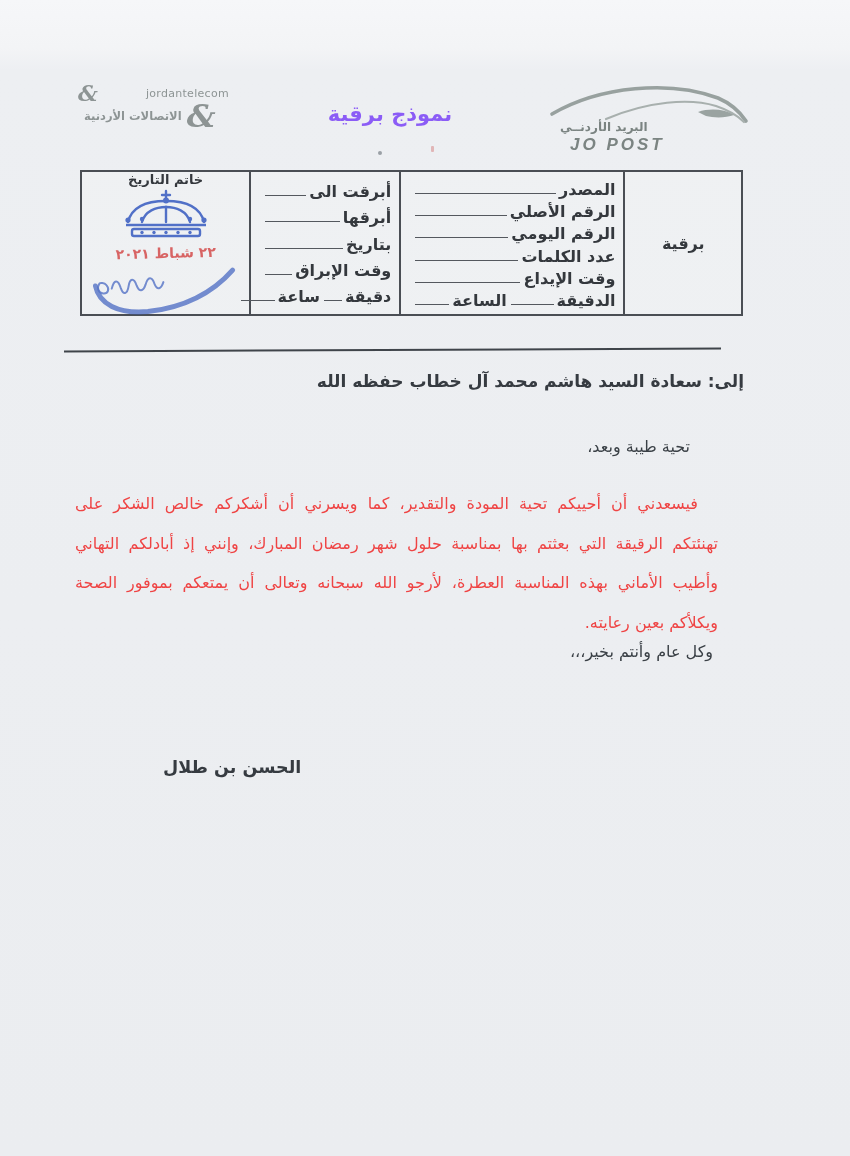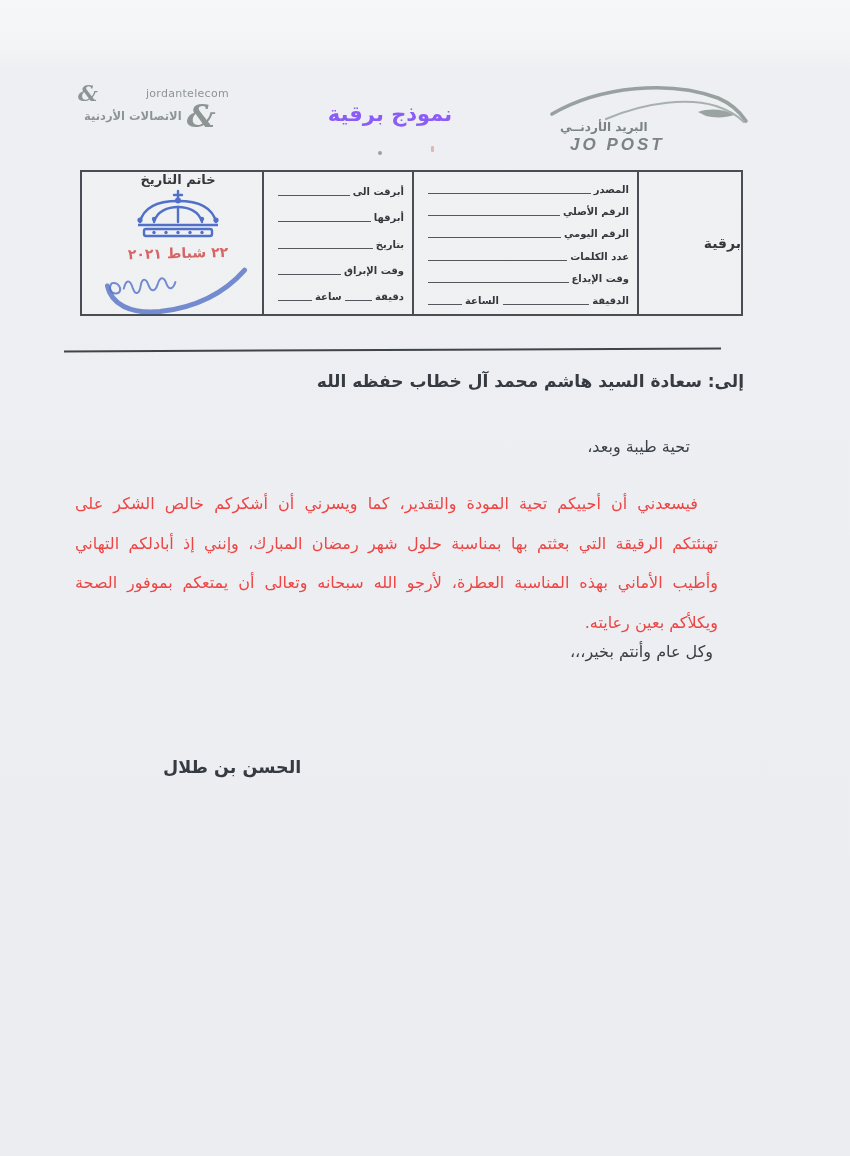--- a/index.html
+++ b/index.html
@@ -30,26 +30,26 @@
   .jopost svg{display:block;}
   .jopost-ar{font-size:12px;font-weight:bold;text-align:left;margin:-4px 0 0 12px;letter-spacing:1px;}
   .jopost-en{font-size:17px;font-weight:bold;font-style:italic;letter-spacing:3px;margin:1px 0 0 22px;font-family:"Liberation Sans",sans-serif;}
 
   
   .tg-table{left:80px;top:170px;width:663px;height:146px;
     display:flex;flex-direction:row;direction:rtl;
     border:2px solid #4a4e54;box-sizing:border-box;background:rgba(255,255,255,.12);}
   .tg-cell{box-sizing:border-box;border-left:2px solid #4a4e54;}
   .tg-cell:last-child{border-left:none;}
-  .cell-type{width:104px;display:flex;align-items:center;
-    font-size:14px;font-weight:bold;color:#34383d;}
+  .cell-type{width:118px;display:flex;align-items:center;justify-content:center;
+    font-size:16px;font-weight:bold;color:#34383d;}
   .cell-fields-r{width:225px;padding:7px 8px 6px 10px;display:flex;flex-direction:column;justify-content:space-between;}
   .cell-fields-l{width:150px;padding:9px 8px 10px 10px;display:flex;flex-direction:column;justify-content:space-between;}
   .frow{display:flex;direction:rtl;align-items:flex-end;height:18px;}
-  .flabel{font-size:10px;font-weight:bold;color:#34383d;white-space:nowrap;line-height:15px;}
+  .flabel{font-size:16px;font-weight:bold;color:#34383d;white-space:nowrap;line-height:15px;}
   .fline{flex:1;border-bottom:1.5px solid #54585e;margin:0 3px 3px 4px;min-width:18px;}
   .fline.short{flex:0 0 34px;}
 
   .cell-stamp{width:168px;position:relative;padding-top:0;text-align:center;}
   .stamp-title{font-size:13px;font-weight:bold;color:#34383d;}
   .crown{margin-top:1px;}
   .date-stamp{display:block;margin-top:1px;font-size:14px;font-weight:bold;color:#d44c4c;
     letter-spacing:2px;opacity:.85;transform:rotate(-1.5deg);}
   .sig-stamp{position:absolute;left:8px;bottom:0px;transform:rotate(-5deg);opacity:.85;}
 

